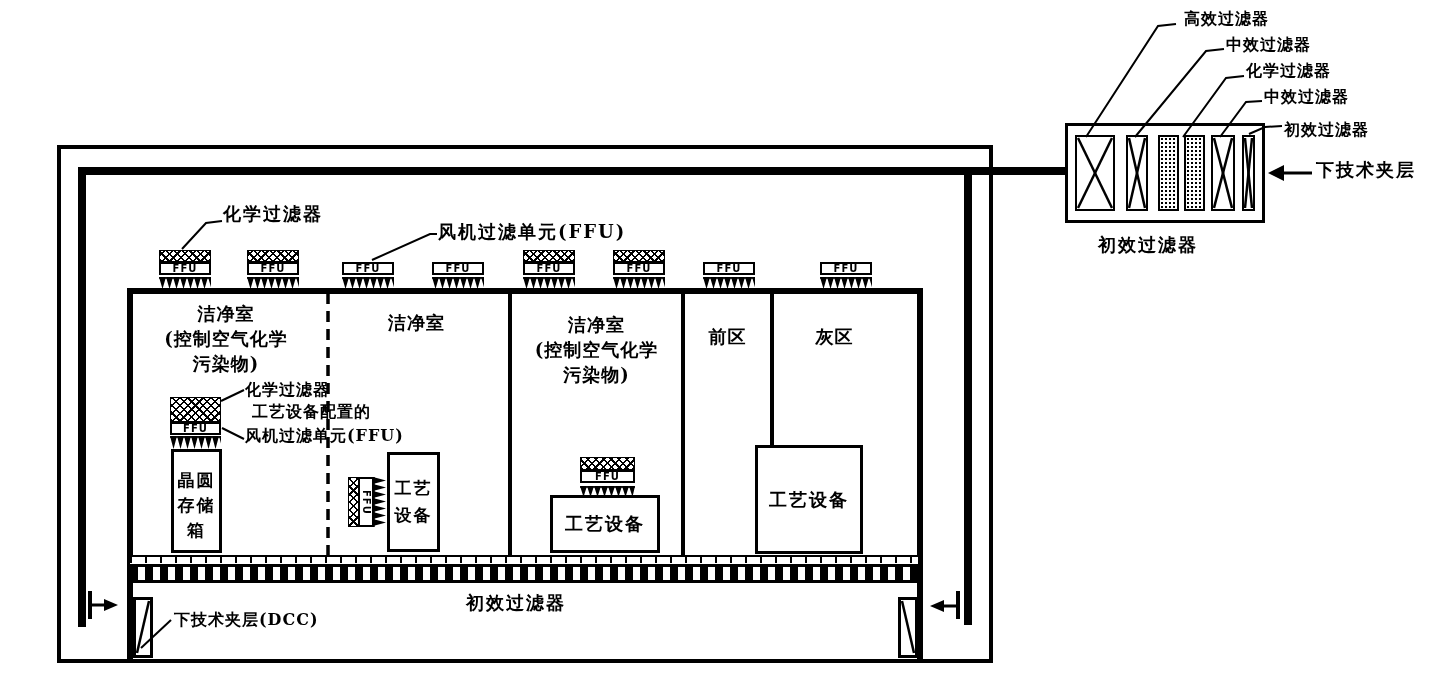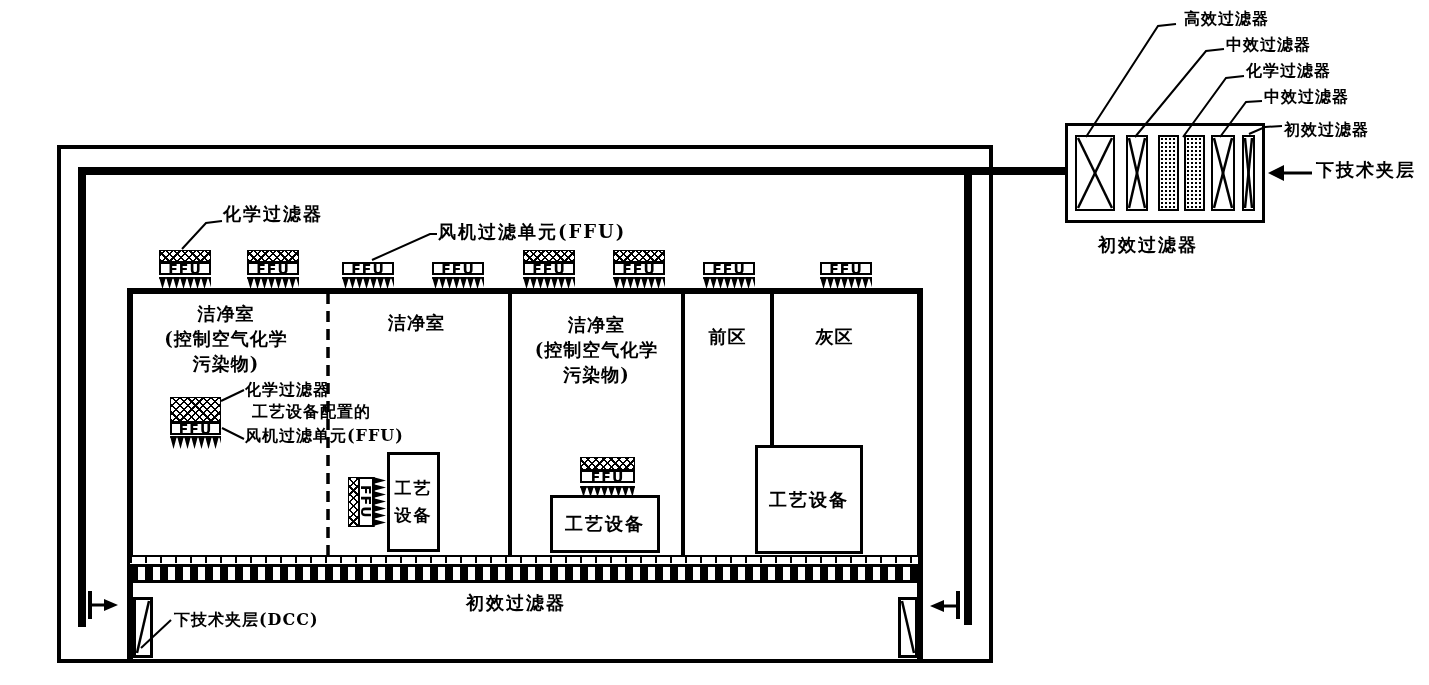--- a/index.html
+++ b/index.html
@@ -20,21 +20,21 @@
           background-image:repeating-linear-gradient(90deg,#000 0 2px,transparent 2px 15px);
           background-size:100% 6px;background-repeat:no-repeat;}
   .floor-checker{position:absolute;box-sizing:border-box;border-top:3px solid #000;border-bottom:3px solid #000;
           background:repeating-linear-gradient(90deg,#000 0 8px,#fff 8px 15px);}
   .lbl{position:absolute;font-weight:bold;font-size:18px;line-height:1.15;letter-spacing:2px;
        white-space:nowrap;color:#000;}
   .lbl-sm{font-size:16px;letter-spacing:1px;}
   .ctr{text-align:center;}
   .roomlbl{position:absolute;font-weight:bold;font-size:18px;line-height:25px;letter-spacing:1px;
        text-align:center;color:#000;}
-  .ffu-txt{font-family:"DejaVu Sans",sans-serif;font-weight:bold;font-size:14px;letter-spacing:1px;line-height:1;text-align:right;}
+  .ffu-txt{font-family:"DejaVu Sans",sans-serif;font-weight:bold;font-size:10px;letter-spacing:1px;line-height:1;text-align:right;}
   .eq-lbl{display:flex;align-items:center;justify-content:center;font-weight:bold;letter-spacing:2px;}
   svg{position:absolute;left:0;top:0;}
 </style>
 </head>
 <body>
 
 <div id="stage">
 
   <div class="abs" style="left:57px;top:145px;width:936px;height:518px;border:4px solid #000;box-sizing:border-box;"></div>
 
@@ -158,20 +158,27 @@
     </div>
 
   <div class="hatch" style="left:170px;top:397px;width:51px;height:25px;"></div>
   <div class="thinbox eq-lbl" style="left:170px;top:422px;width:51px;height:13px;">
     <span class="ffu-txt">FFU</span>
   </div>
   <div class="abs" id="wafer-zig" style="left:170px;top:435px;width:51px;height:14px;"><svg width="51" height="14" style="position:static">
         <path d="M0,0 L3.5,13 L7,0 Z M7,0 L10.5,13 L14,0 Z M14,0 L17.5,13 L21,0 Z M21,0 L24.5,13 L28,0 Z M28,0 L31.5,13 L35,0 Z M35,0 L38.5,13 L42,0 Z M42,0 L45.5,13 L49,0 Z M49,0 L52.5,13 L51,0 Z " fill="#000"></path>
         <line x1="0" y1="1" x2="51" y2="1" stroke="#000" stroke-width="1.5"></line>
       </svg></div>
+  <div class="box" style="left:171px;top:449px;width:51px;height:104px;">
+    <div class="ctr" style="font-weight:bold;font-size:17px;line-height:25px;letter-spacing:2px;padding-top:16px;">
+      <div>晶圆</div>
+      <div>存储</div>
+      <div>箱</div>
+    </div>
+  </div>
 
   <div class="lbl lbl-sm" style="left:245px;top:381px;">化学过滤器</div>
   <div class="lbl lbl-sm" style="left:252px;top:403px;">工艺设备配置的</div>
   <div class="lbl lbl-sm" style="left:245px;top:427px;">风机过滤单元(FFU)</div>
 
   <div class="hatch" style="left:348px;top:477px;width:11px;height:50px;"></div>
   <div class="thinbox eq-lbl" style="left:358px;top:477px;width:16px;height:50px;">
     <span class="ffu-txt" style="writing-mode:vertical-rl;">FFU</span>
   </div>
   <div class="abs" id="side-zig" style="left:373px;top:477px;width:14px;height:50px;"><svg width="14" height="50" style="position:static">

